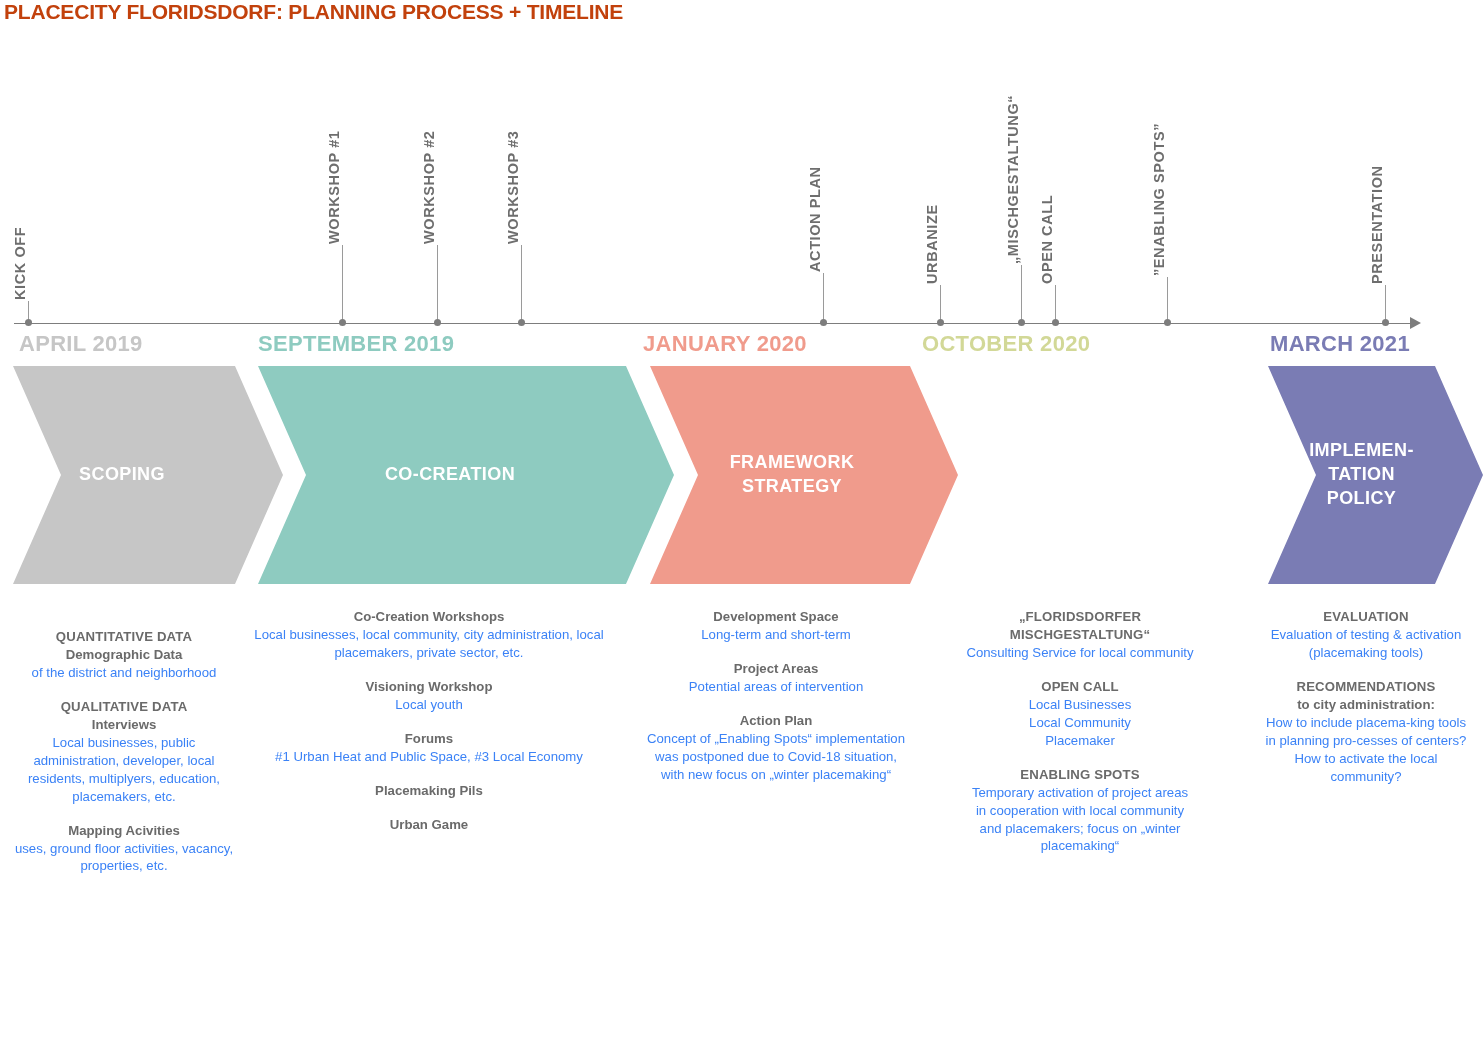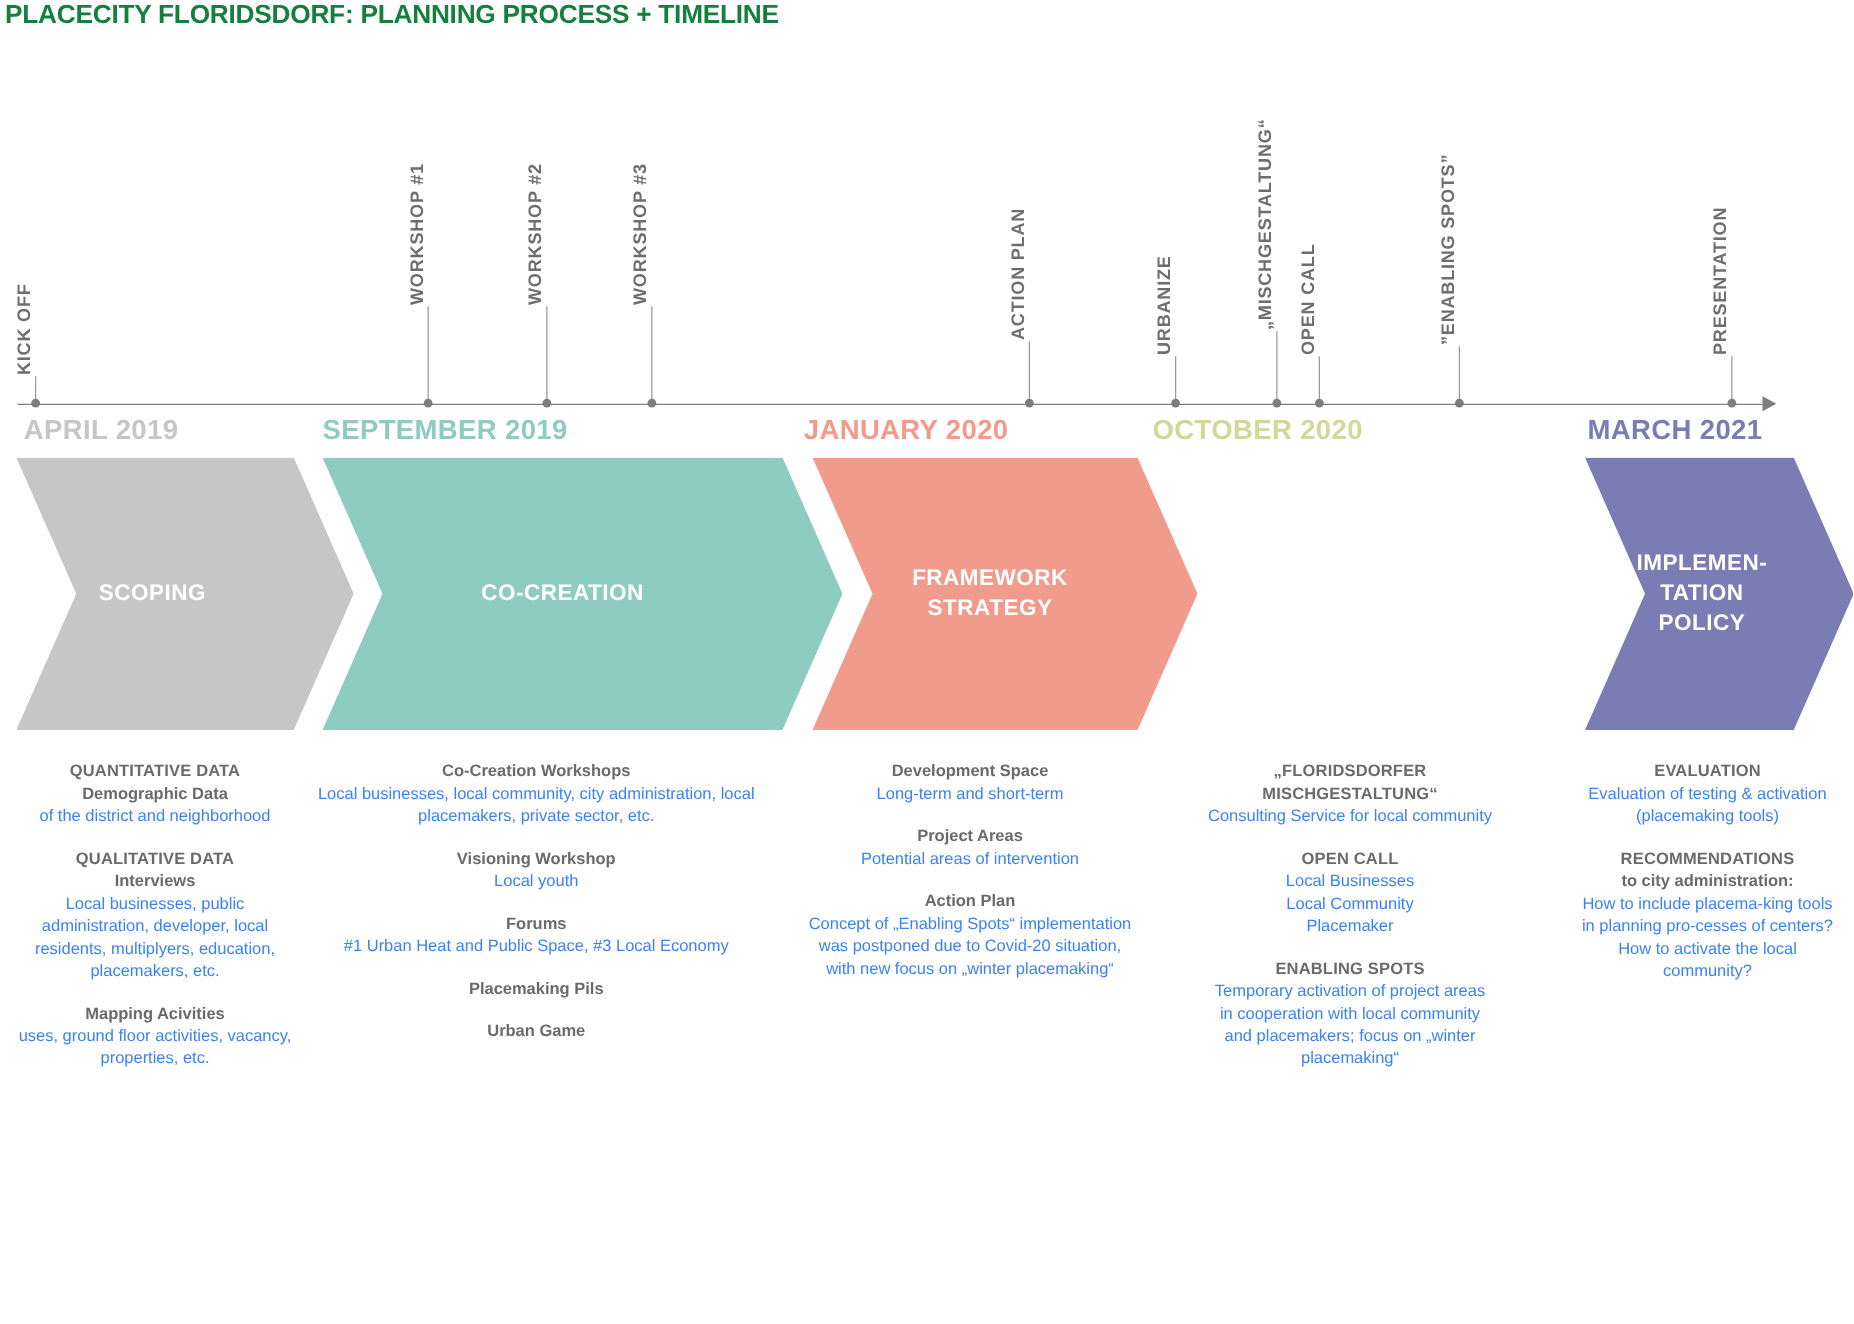--- a/index.html
+++ b/index.html
@@ -21,21 +21,21 @@
   }
 
   
   #page-title {
     position: absolute;
     left: 4px;
     top: 0px;
     font-size: 21px;
     font-weight: bold;
     letter-spacing: -0.2px;
-    color: #15803d;
+    color: #c2410c;
     white-space: nowrap;
   }
 
   
   #timeline {
     position: absolute;
     left: 0;
     top: 90px;
     width: 1483px;
     height: 240px;
@@ -235,21 +235,21 @@
 STRATEGY</div>
       </div>
       <div class="chev" style="left: 1268px; width: 215px; background: rgb(122, 124, 180); clip-path: polygon(0px 0px, 167px 0px, 215px 50%, 167px 100%, 0px 100%, 48px 50%);">
         <div class="chev-label" style="left: -14px;">IMPLEMEN-
 TATION
 POLICY</div>
       </div>
     </div>
 
   <div id="detail-host">
-      <div class="col" style="left: 13px; width: 222px;">
+      <div class="col" style="left: 13px; width: 222px; margin-top: 20px;">
         <div class="blk">
           <div class="hd">QUANTITATIVE DATA</div>
           <div class="sub">Demographic Data</div>
           <div class="bd" style="white-space: pre-line;">of the district and neighborhood</div>
         </div>
         <div class="blk">
           <div class="hd">QUALITATIVE DATA</div>
           <div class="sub">Interviews</div>
           <div class="bd" style="white-space: pre-line;">Local businesses, public administration, developer, local residents, multiplyers, education, placemakers, etc.</div>
         </div>
@@ -282,21 +282,21 @@
         <div class="blk">
           <div class="sub">Development Space</div>
           <div class="bd" style="white-space: pre-line;">Long-term and short-term</div>
         </div>
         <div class="blk">
           <div class="sub">Project Areas</div>
           <div class="bd" style="white-space: pre-line;">Potential areas of intervention</div>
         </div>
         <div class="blk">
           <div class="sub">Action Plan</div>
-          <div class="bd" style="white-space: pre-line;">Concept of „Enabling Spots“ implementation was postponed due to Covid-20 situation, with new focus on „winter placemaking“</div>
+          <div class="bd" style="white-space: pre-line;">Concept of „Enabling Spots“ implementation was postponed due to Covid-18 situation, with new focus on „winter placemaking“</div>
         </div>
       </div>
       <div class="col" style="left: 965px; width: 230px;">
         <div class="blk">
           <div class="hd">„FLORIDSDORFER MISCHGESTALTUNG“</div>
           <div class="bd" style="white-space: pre-line;">Consulting Service for local community</div>
         </div>
         <div class="blk">
           <div class="hd">OPEN CALL</div>
           <div class="bd" style="white-space: pre-line;">Local Businesses

